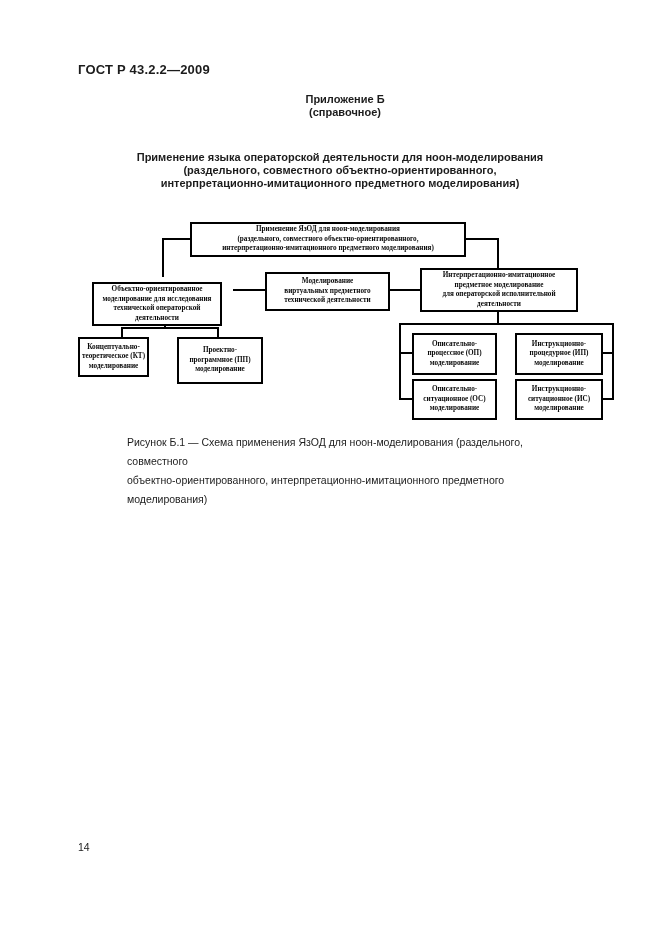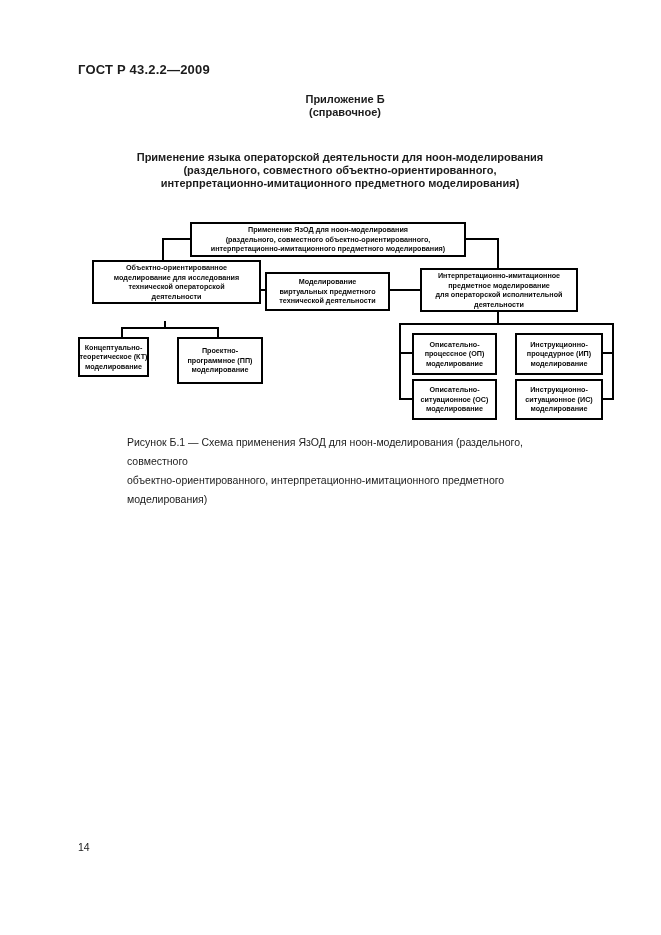--- a/index.html
+++ b/index.html
@@ -42,25 +42,26 @@
   .diagram { position: absolute; left: 0; top: 0; width: 661px; height: 935px; }
   .dbox {
     position: absolute;
     border: 2px solid #000;
     background: #fff;
     display: flex; flex-direction: column;
     align-items: center; justify-content: center;
     text-align: center;
     font-size: 7.2px; font-weight: bold; line-height: 9.5px;
     color: #0a0a0a;
+    font-family: Liberation Serif, serif;
   }
   .dbox .bl { white-space: nowrap; display: block; }
 
   .b-root  { left: 190px; top: 222px; width: 276px; height: 35px; }
-  .b-left  { left:  92px; top: 260px; width: 169px; height: 44px; }
+  .b-left  { left:  92px; top: 282px; width: 130px; height: 44px; }
   .b-mid   { left: 265px; top: 272px; width: 125px; height: 39px; }
   .b-right { left: 420px; top: 268px; width: 158px; height: 44px; }
   .b-kt    { left:  78px; top: 337px; width:  71px; height: 40px; }
   .b-pp    { left: 177px; top: 337px; width:  86px; height: 47px; }
   .b-op    { left: 412px; top: 333px; width:  85px; height: 42px; }
   .b-ip    { left: 515px; top: 333px; width:  88px; height: 42px; }
   .b-os    { left: 412px; top: 379px; width:  85px; height: 41px; }
   .b-is    { left: 515px; top: 379px; width:  88px; height: 41px; }
 
   .ln { position: absolute; background: #000; }

